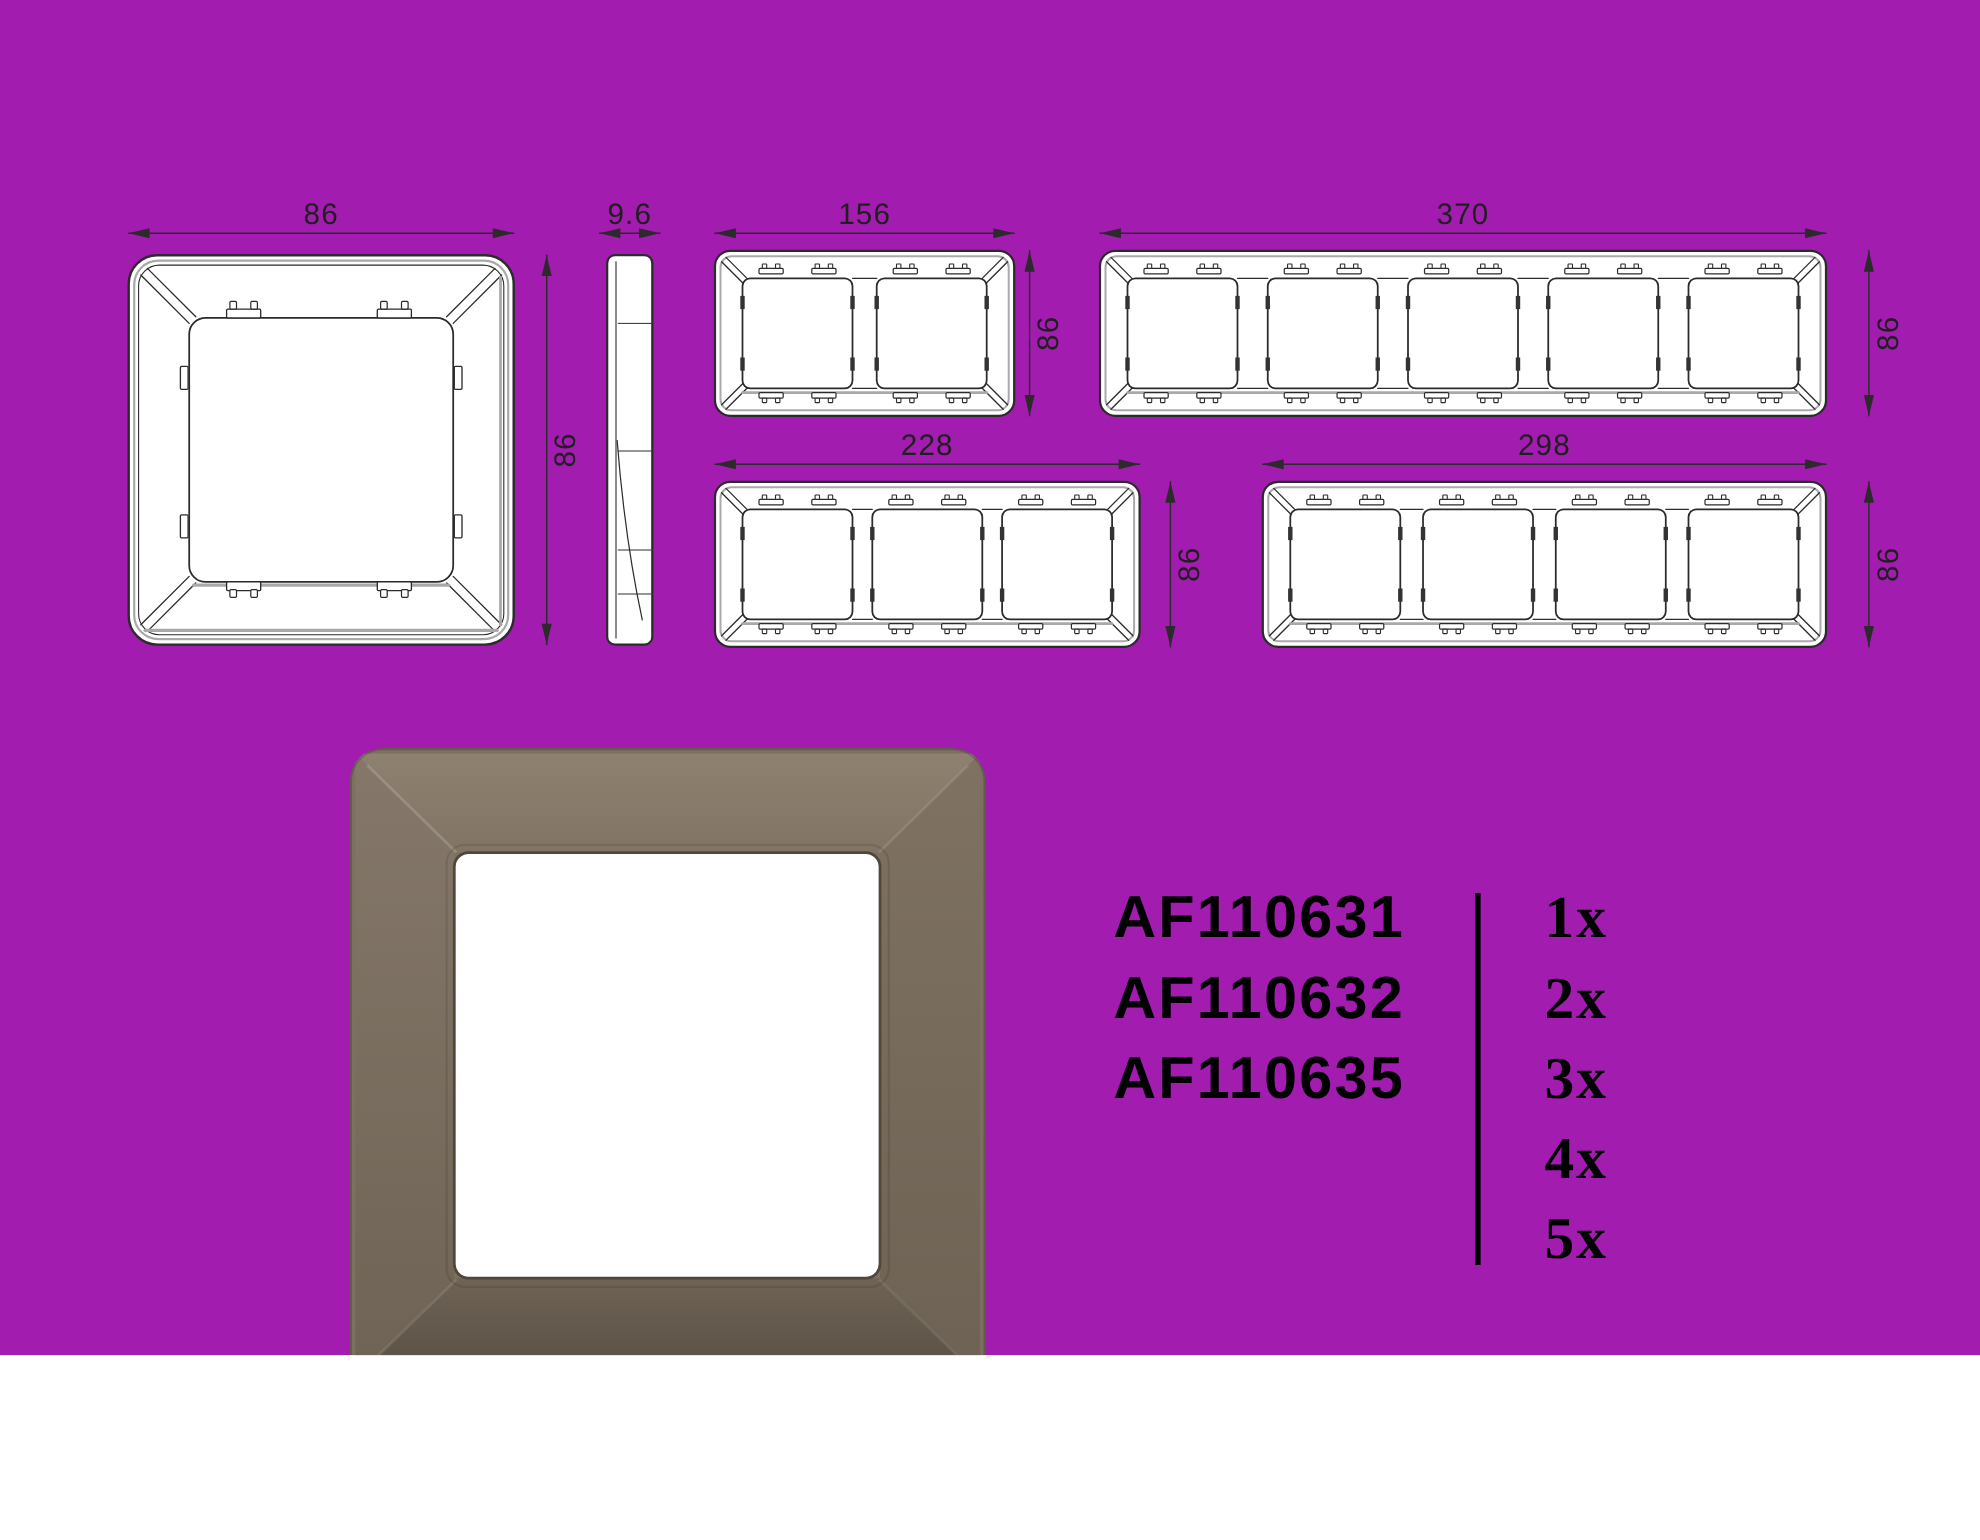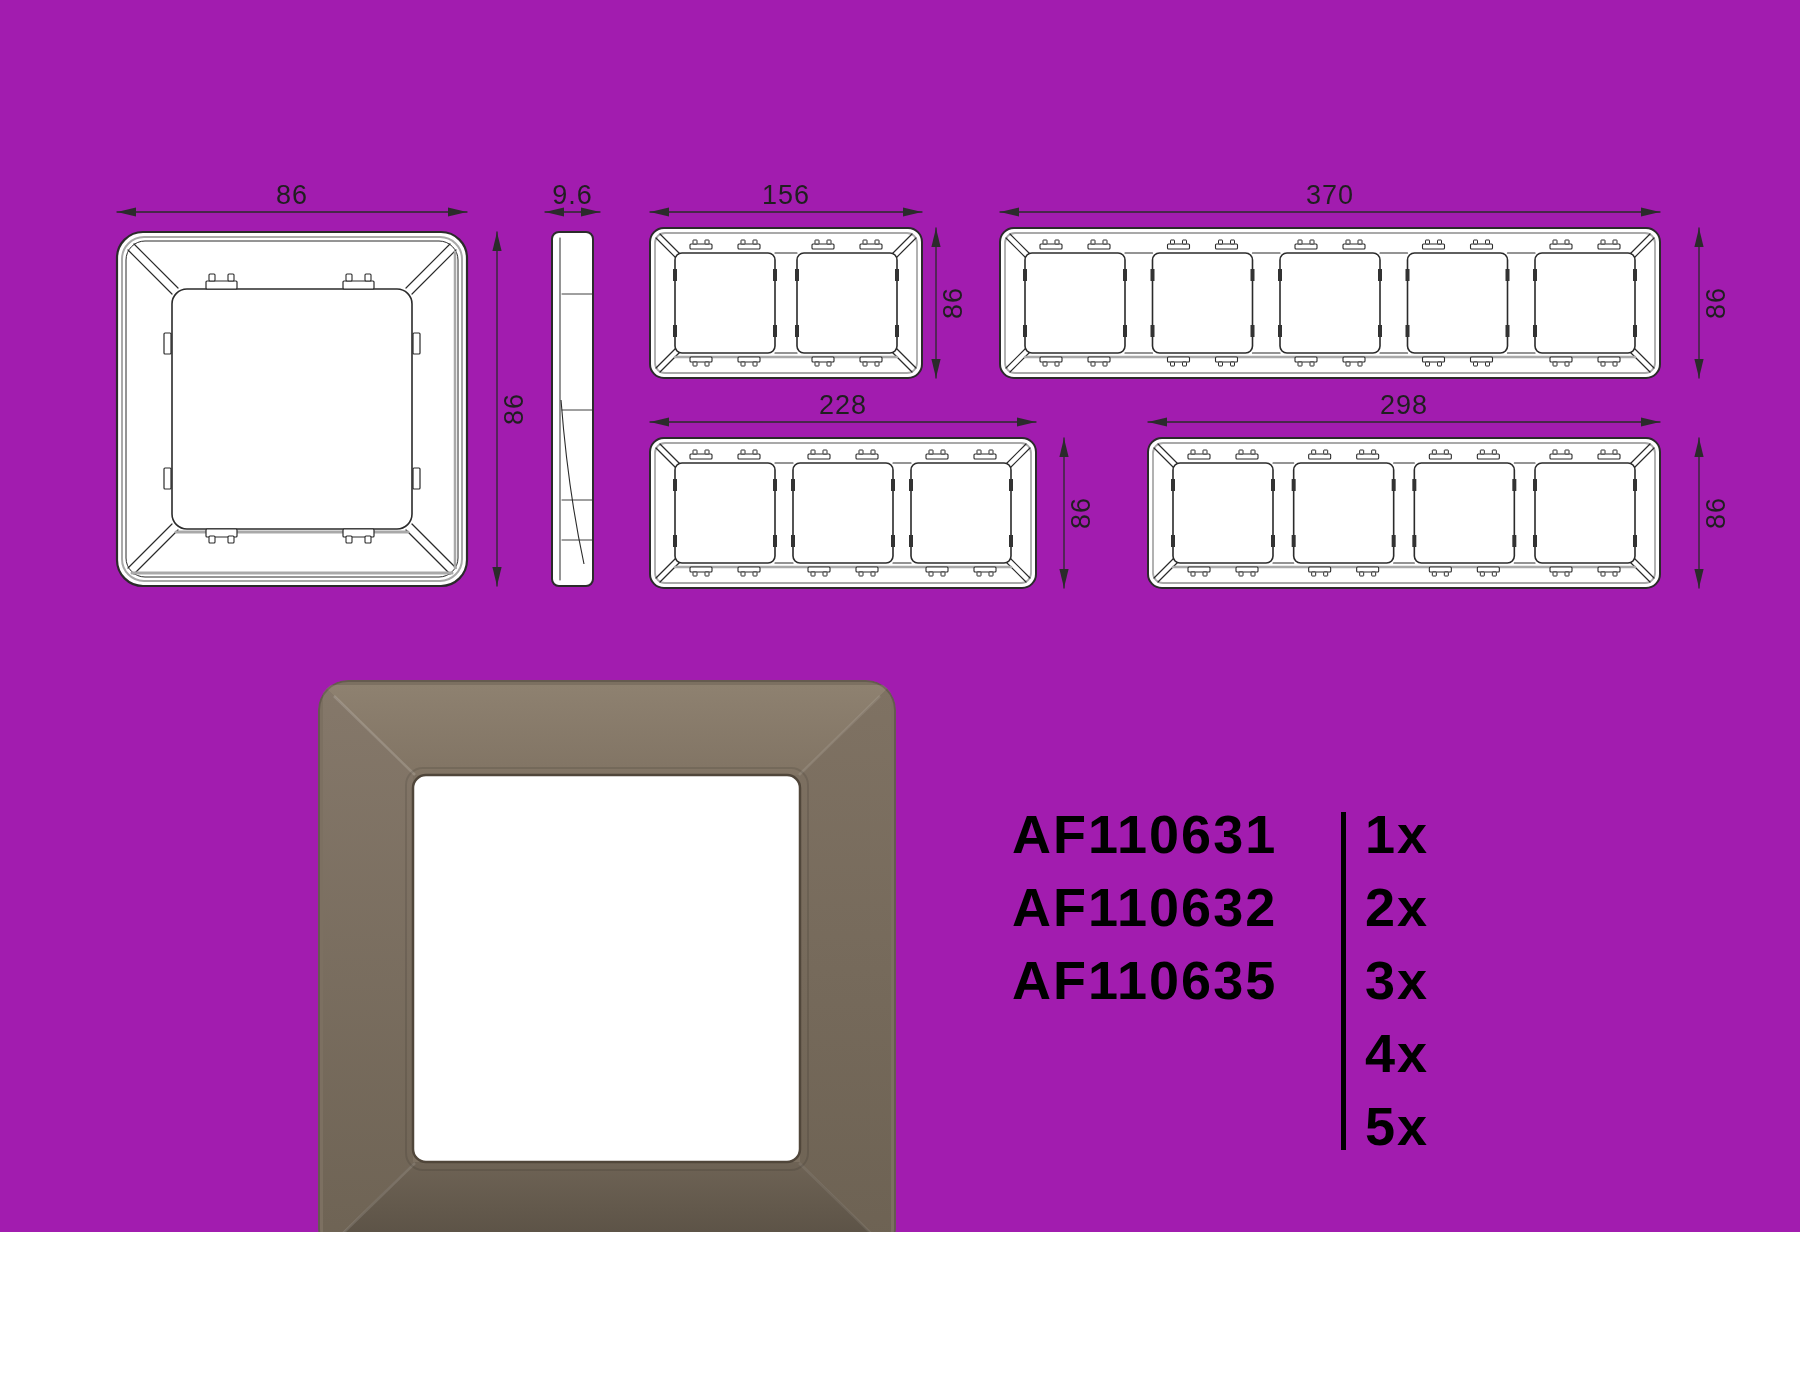--- a/index.html
+++ b/index.html
@@ -4,21 +4,21 @@
 <style>
   html,body{margin:0;padding:0;background:#ffffff;}
   #page{position:relative;width:1800px;height:1232px;background:#a21caf;overflow:hidden;
         font-family:"Liberation Sans",sans-serif;}
   #drawings{position:absolute;left:0;top:0;}
   #drawings text{font-family:"Liberation Sans",sans-serif;}
   #photo{position:absolute;left:318px;top:680px;}
   .list-col{position:absolute;font-size:54px;font-weight:600;letter-spacing:2px;
             color:#000;line-height:73px;white-space:nowrap;}
   #codes{left:995px;top:798px;margin-left:17px;}
-  #qtys{left:1365px;top:798px;}
+  #qtys{left:1404px;top:798px;font-family:Liberation Serif, serif;}
   #list-divider{position:absolute;left:1341px;top:812px;width:5px;height:338px;background:#000;}
 </style>
 </head>
 <body>
 
 <div id="page">
 
   <svg id="drawings" width="1800" height="1400" viewBox="0 0 1800 1400">
       <g>
         <line x1="117" y1="212" x2="467" y2="212" stroke="#2b2b2b" stroke-width="1.3" stroke-linecap="round"></line>

